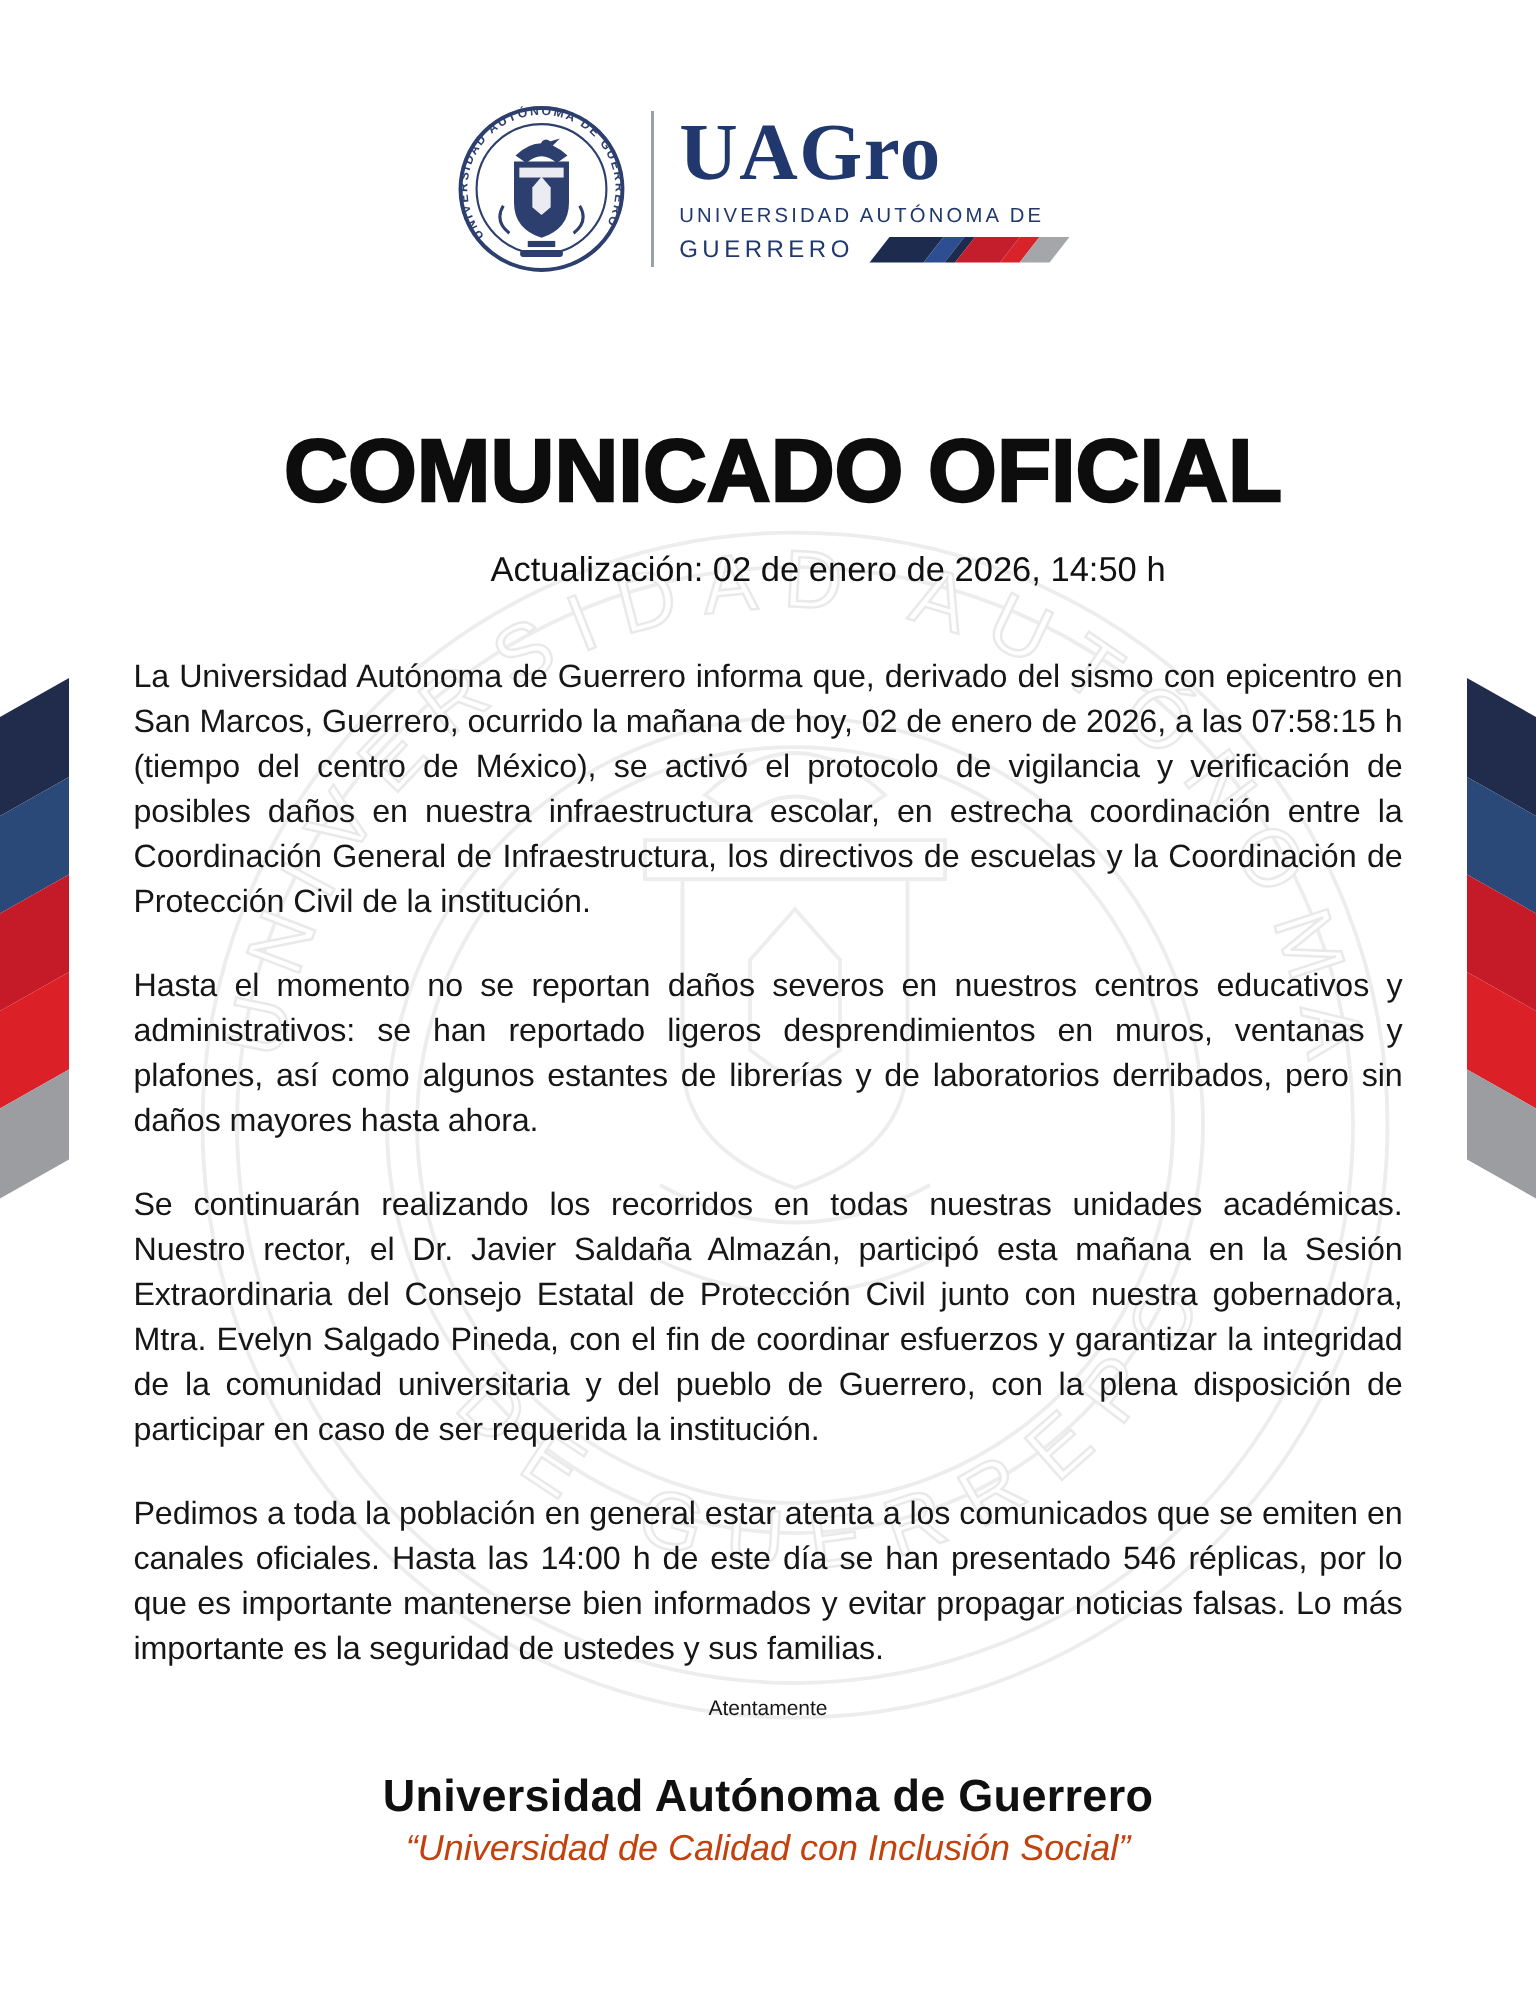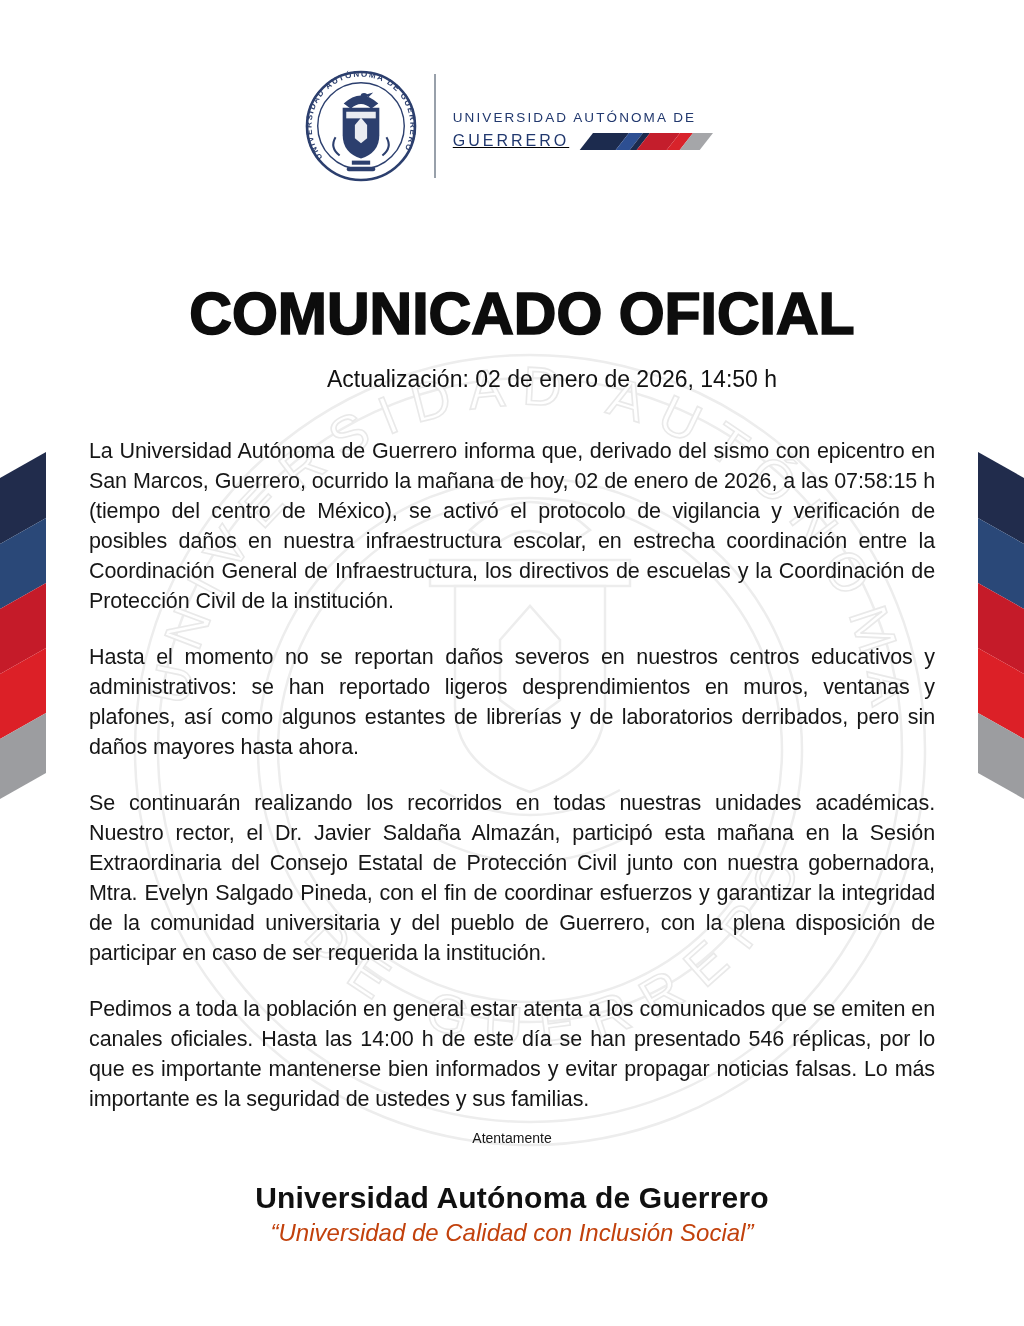--- a/index.html
+++ b/index.html
@@ -20,21 +20,21 @@
   .logo-divider{width:2px;height:104px;background:#98a0aa;}
   .logotype{display:flex;flex-direction:column;align-items:flex-start;}
   .wordmark{
     font-family:"Liberation Serif",serif;font-weight:700;font-size:54px;
     line-height:.95;color:#21386e;letter-spacing:1px;
   }
   .org-line1{
     margin-top:8px;font-size:13.5px;letter-spacing:2.1px;color:#21386e;
     font-weight:400;
   }
-  .org-line2-row{display:flex;align-items:flex-end;gap:10px;margin-top:7px;text-decoration:underline;}
+  .org-line2-row{display:flex;align-items:flex-start;gap:10px;margin-top:7px;}
   .org-line2{font-size:16px;letter-spacing:3px;color:#21386e;}
   .logo-bar{width:140px;height:17px;overflow:visible;}
   
   .title{
     position:absolute;top:284px;left:0;width:100%;text-align:center;z-index:2;
     font-weight:700;font-size:59px;line-height:1.05;color:#0d0d0d;
     -webkit-text-stroke:1.7px #0d0d0d;letter-spacing:0px;padding-left:10px;
   }
   .subtitle{
     position:absolute;top:366px;left:0;width:100%;text-align:center;z-index:2;
@@ -127,20 +127,21 @@
       <path d="M49,54 l6,-7 l6,7 v13 l-6,5 l-6,-5 z" fill="#ffffff" opacity="0.9"></path>
 
       <rect x="46" y="89" width="18" height="4" fill="#2c3f6e"></rect>
       <rect x="41" y="95" width="28" height="4.5" rx="2" fill="#2c3f6e"></rect>
       <path d="M30,66 q-6,10 4,18 M80,66 q6,10 -4,18" fill="none" stroke="#2c3f6e" stroke-width="2"></path>
     </svg>
 
     <div class="logo-divider"></div>
 
     <div class="logotype">
+      <div class="wordmark">UAGro</div>
       <div class="org-line1">UNIVERSIDAD AUTÓNOMA DE</div>
       <div class="org-line2-row">
         <span class="org-line2">GUERRERO</span>
         <svg class="logo-bar" viewBox="0 0 140 17" xmlns="http://www.w3.org/2000/svg" aria-hidden="true">
           <g transform="translate(14,0) skewX(-38)">
             <rect x="0" y="0" width="36" height="17" fill="#1c2b4e"></rect>
             <rect x="36" y="0" width="14" height="17" fill="#2d4f92"></rect>
             <rect x="50" y="0" width="7" height="17" fill="#1c2b4e"></rect>
             <rect x="57" y="0" width="30" height="17" fill="#c41e2c"></rect>
             <rect x="87" y="0" width="13" height="17" fill="#d8232b"></rect>

